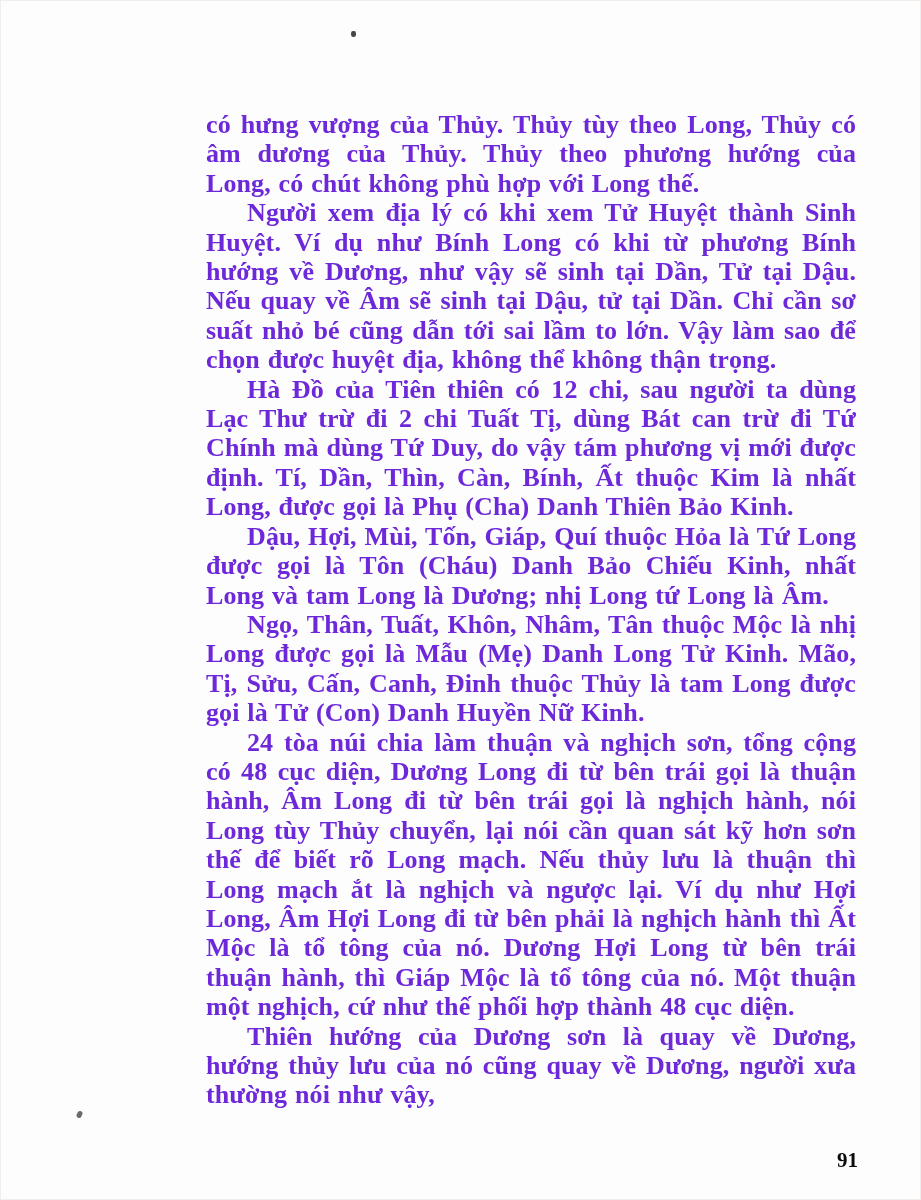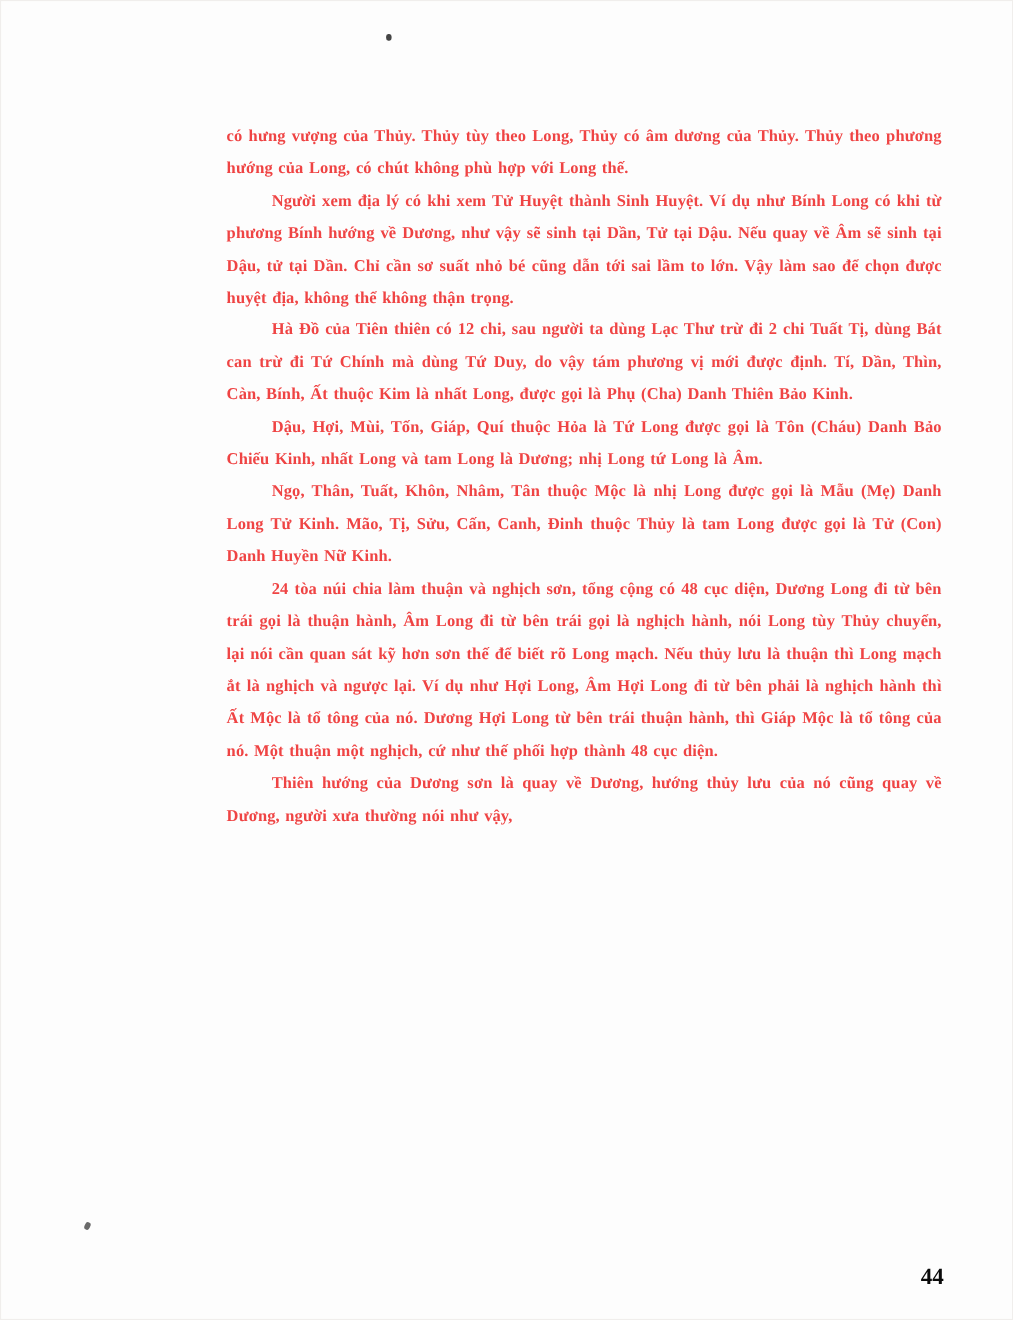--- a/index.html
+++ b/index.html
@@ -24,24 +24,24 @@
   }
   .text-block {
     position: absolute;
     left: 206px;
     top: 110px;
     width: 650px;
   }
   .para {
     margin: 0 0 0px 0;
     font-family: "Liberation Serif", "DejaVu Serif", serif;
-    font-size: 15px;
+    font-size: 26px;
     line-height: 29.4px;
     font-weight: 700;
-    color: #ef4444;
+    color: #6d28d9;
     text-align: justify;
     text-indent: 41px;
     letter-spacing: 0.1px;
     word-spacing: 1.2px;
     -webkit-font-smoothing: none;
   }
   .para.no-indent {
     text-indent: 0;
   }
   .page-number {
@@ -88,15 +88,15 @@
   <div class="text-block">
     <p class="para no-indent">có hưng vượng của Thủy. Thủy tùy theo Long, Thủy có âm dương của Thủy. Thủy theo phương hướng của Long, có chút không phù hợp với Long thế.</p>
     <p class="para">Người xem địa lý có khi xem Tử Huyệt thành Sinh Huyệt. Ví dụ như Bính Long có khi từ phương Bính hướng về Dương, như vậy sẽ sinh tại Dần, Tử tại Dậu. Nếu quay về Âm sẽ sinh tại Dậu, tử tại Dần. Chỉ cần sơ suất nhỏ bé cũng dẫn tới sai lầm to lớn. Vậy làm sao để chọn được huyệt địa, không thể không thận trọng.</p>
     <p class="para">Hà Đồ của Tiên thiên có 12 chi, sau người ta dùng Lạc Thư trừ đi 2 chi Tuất Tị, dùng Bát can trừ đi Tứ Chính mà dùng Tứ Duy, do vậy tám phương vị mới được định. Tí, Dần, Thìn, Càn, Bính, Ất thuộc Kim là nhất Long, được gọi là Phụ (Cha) Danh Thiên Bảo Kinh.</p>
     <p class="para">Dậu, Hợi, Mùi, Tốn, Giáp, Quí thuộc Hỏa là Tứ Long được gọi là Tôn (Cháu) Danh Bảo Chiếu Kinh, nhất Long và tam Long là Dương; nhị Long tứ Long là Âm.</p>
     <p class="para">Ngọ, Thân, Tuất, Khôn, Nhâm, Tân thuộc Mộc là nhị Long được gọi là Mẫu (Mẹ) Danh Long Tử Kinh. Mão, Tị, Sửu, Cấn, Canh, Đinh thuộc Thủy là tam Long được gọi là Tử (Con) Danh Huyền Nữ Kinh.</p>
     <p class="para">24 tòa núi chia làm thuận và nghịch sơn, tổng cộng có 48 cục diện, Dương Long đi từ bên trái gọi là thuận hành, Âm Long đi từ bên trái gọi là nghịch hành, nói Long tùy Thủy chuyển, lại nói cần quan sát kỹ hơn sơn thế để biết rõ Long mạch. Nếu thủy lưu là thuận thì Long mạch ắt là nghịch và ngược lại. Ví dụ như Hợi Long, Âm Hợi Long đi từ bên phải là nghịch hành thì Ất Mộc là tổ tông của nó. Dương Hợi Long từ bên trái thuận hành, thì Giáp Mộc là tổ tông của nó. Một thuận một nghịch, cứ như thế phối hợp thành 48 cục diện.</p>
     <p class="para">Thiên hướng của Dương sơn là quay về Dương, hướng thủy lưu của nó cũng quay về Dương, người xưa thường nói như vậy,</p>
   </div>
 
-  <div class="page-number">44</div>
+  <div class="page-number">91</div>
 
 </div>
 
 </body></html>

